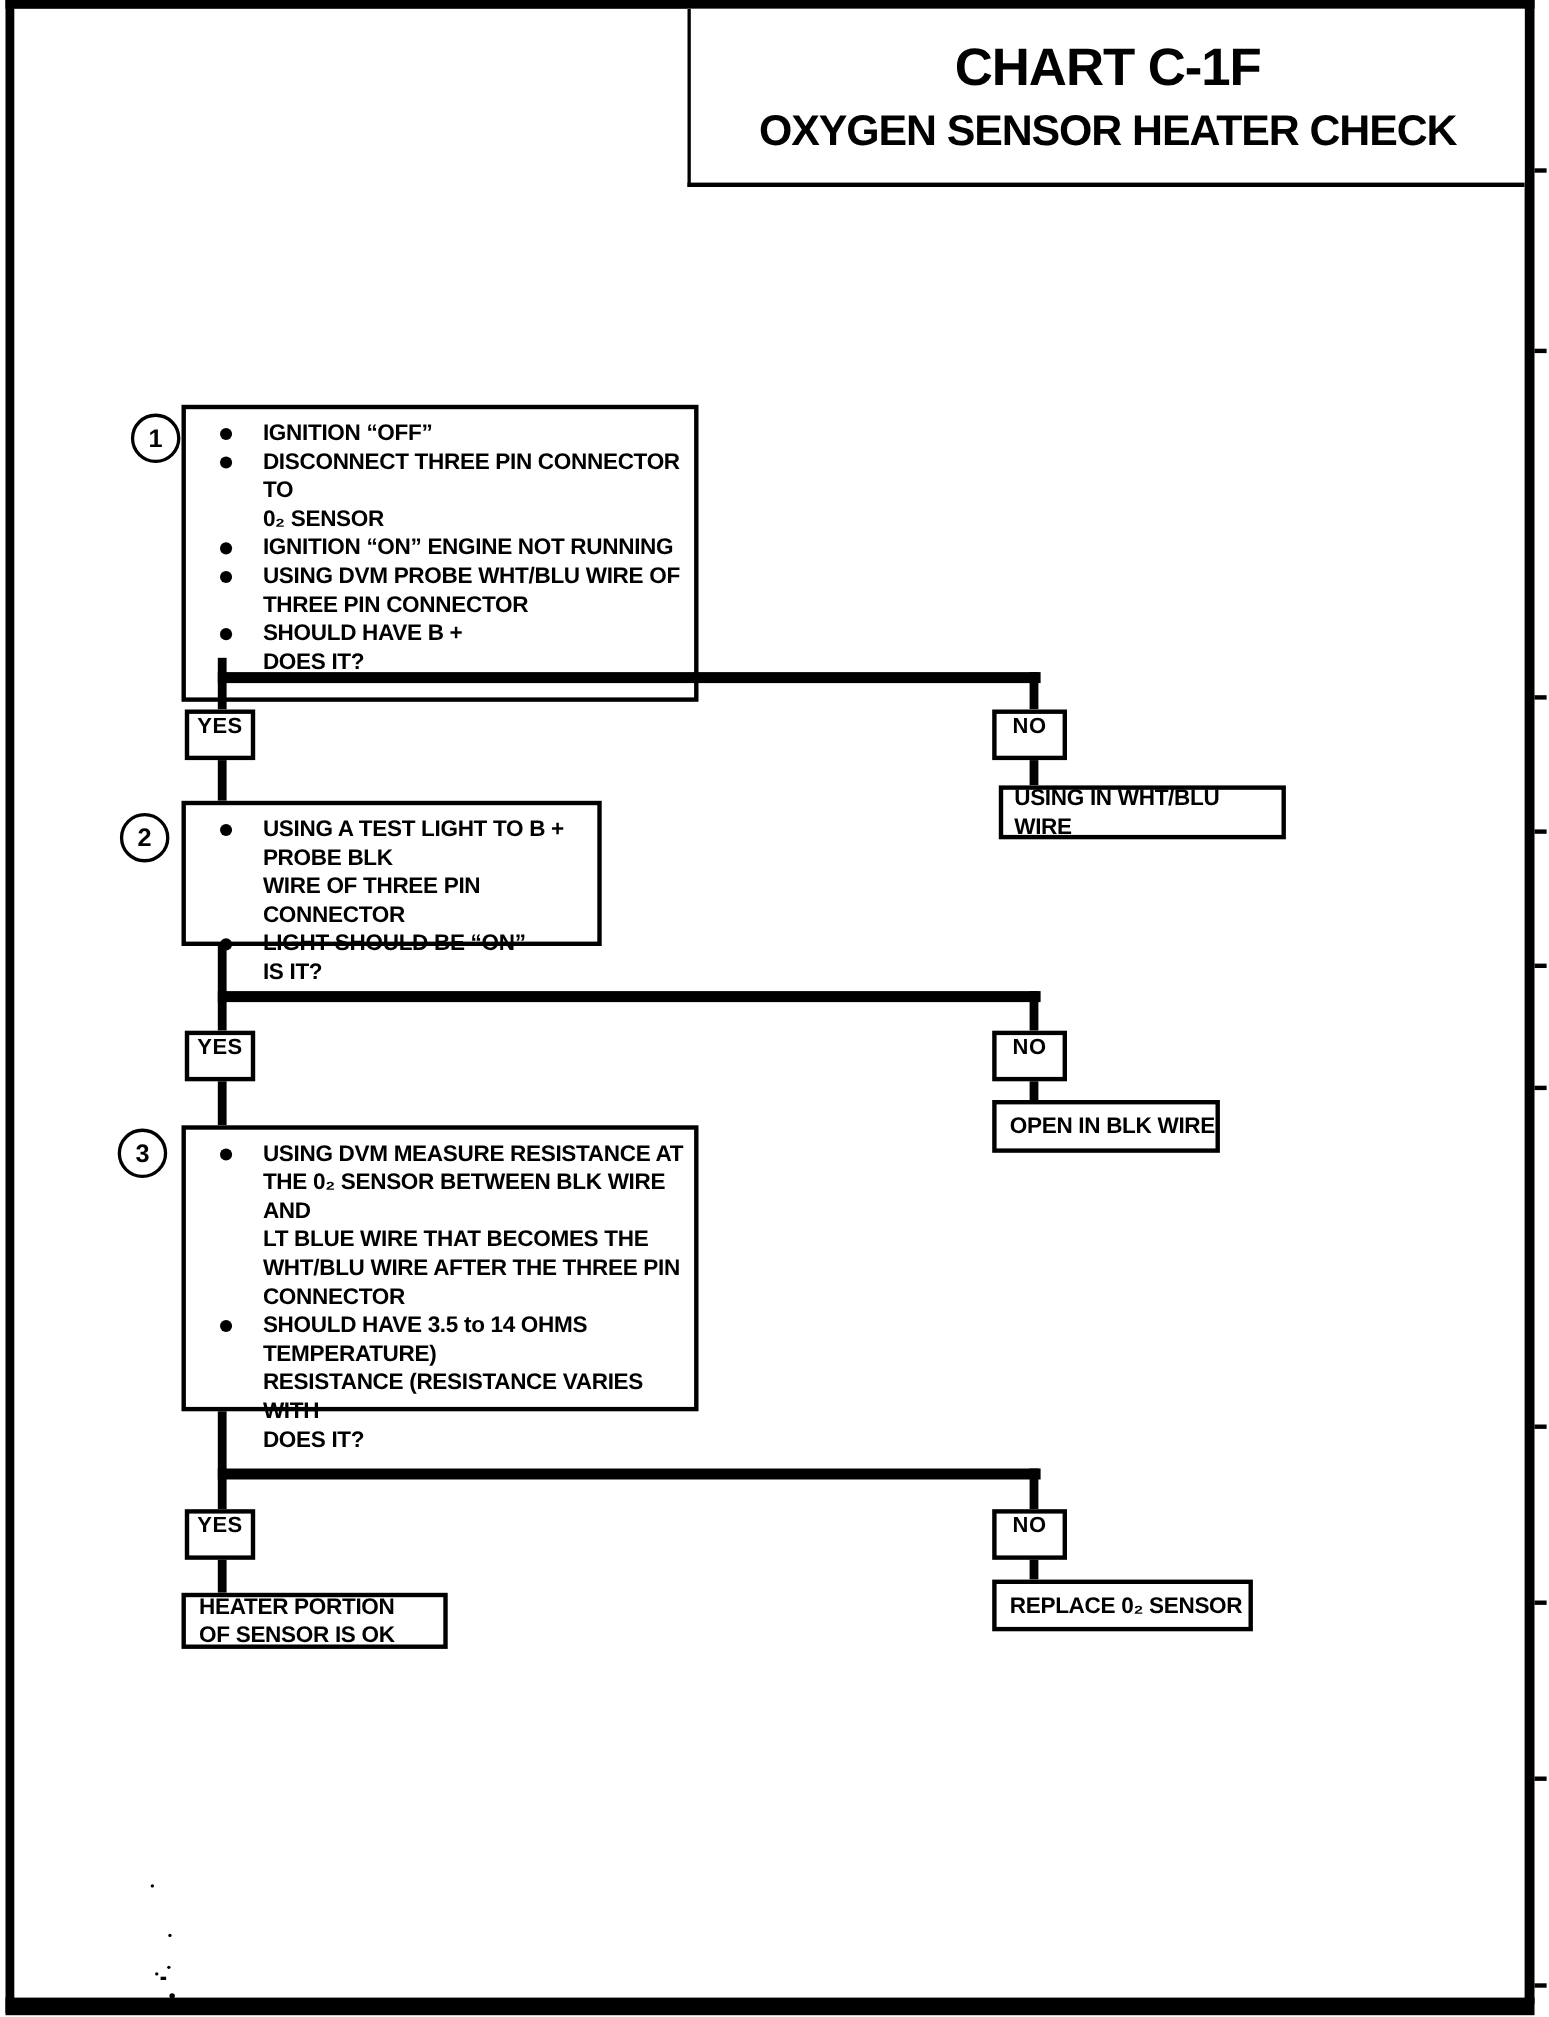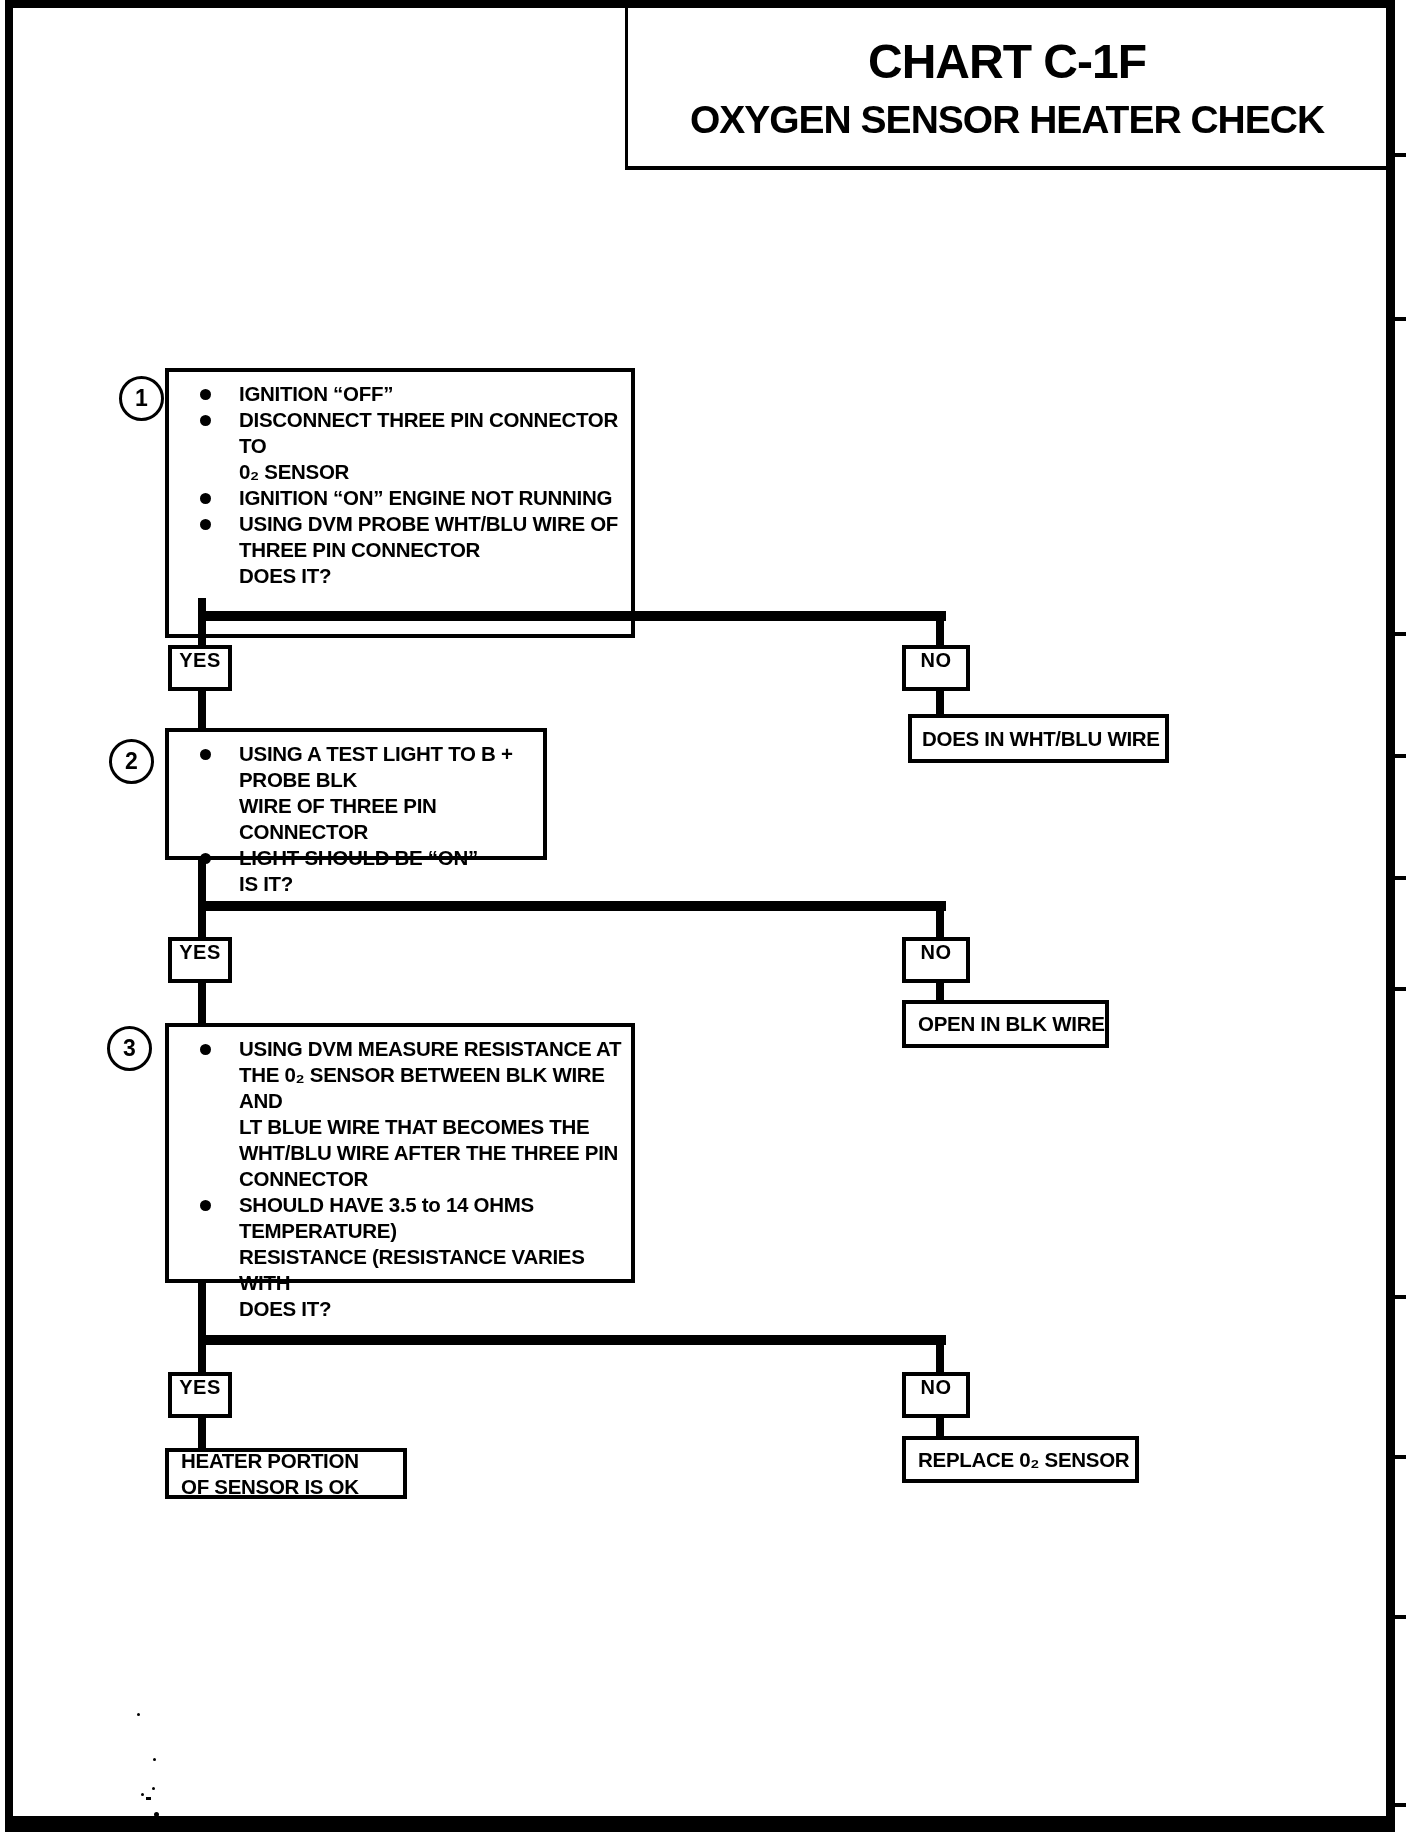--- a/index.html
+++ b/index.html
@@ -83,37 +83,41 @@
       </div>
     <div class="line">
         <span class="gut show"></span>
         <span>USING DVM PROBE WHT/BLU WIRE OF</span>
       </div>
     <div class="line">
         <span class="gut"></span>
         <span>THREE PIN CONNECTOR</span>
       </div>
     <div class="line">
+        <span class="gut show"></span>
+        <span>SHOULD HAVE B +</span>
+      </div>
+    <div class="line">
         <span class="gut"></span>
         <span>DOES IT?</span>
       </div>
   </div>
 
   <div class="conn" style="left:198px;top:598px;width:8px;height:47px;"></div>
   <div class="conn" style="left:198px;top:611px;width:748px;height:10px;"></div>
   <div class="conn" style="left:936px;top:611px;width:8px;height:34px;"></div>
   <div class="ynbox" style="left:168px;top:645px;width:64px;height:46px;">
       <span>YES</span>
     </div>
   <div class="ynbox" style="left:902px;top:645px;width:68px;height:46px;">
       <span>NO</span>
     </div>
   <div class="conn" style="left:936px;top:691px;width:8px;height:23px;"></div>
   <div class="endbox" style="left:908px;top:714px;width:261px;height:49px;padding-left:10px;">
-    <span>DOES IN WHT/BLU WIRE</span>
+    <span>USING IN WHT/BLU WIRE</span>
   </div>
   <div class="conn" style="left:198px;top:691px;width:8px;height:37px;"></div>
 
   <div class="circle" style="left:109px;top:739px;">
     <span>2</span>
   </div>
   <div class="stepbox" style="left:165px;top:728px;width:382px;height:132px;">
     <div class="line">
         <span class="gut show"></span>
         <span>USING A TEST LIGHT TO B +  PROBE BLK</span>

